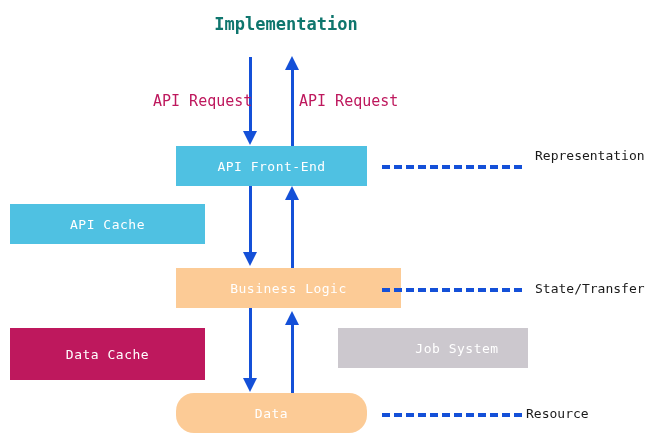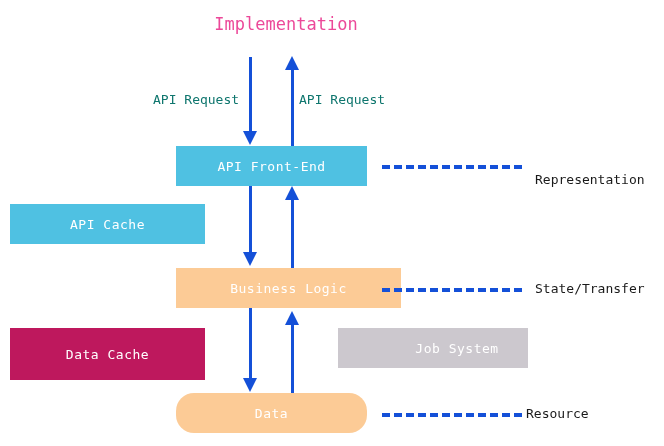--- a/index.html
+++ b/index.html
@@ -16,22 +16,22 @@
     font-family: "DejaVu Sans Mono", "Liberation Mono", monospace;
   }
   .title {
     position: absolute;
     left: 0;
     top: 14px;
     width: 572px;
     text-align: center;
     font-family: "DejaVu Sans Mono", "Liberation Mono", monospace;
     font-size: 17px;
-    font-weight: normal;
-    color: #ec4899;
+    font-weight: bold;
+    color: #0f766e;
     letter-spacing: 0px;
   }
   .box {
     position: absolute;
     display: flex;
     align-items: center;
     justify-content: center;
     font-family: "DejaVu Sans Mono", "Liberation Mono", monospace;
     font-size: 13px;
     color: #ffffff;
@@ -58,22 +58,22 @@
     border-left: 7px solid transparent;
     border-right: 7px solid transparent;
   }
   .arrow-head-down { border-top: 14px solid #1450D8; }
   .arrow-head-up   { border-bottom: 14px solid #1450D8; }
 
   
   .arrow-label {
     position: absolute;
     font-family: "DejaVu Sans Mono", "Liberation Mono", monospace;
-    font-size: 13px;
-    color: #0f766e;
+    font-size: 15px;
+    color: #be185d;
     white-space: nowrap;
   }
 
   
   .dashed-line {
     position: absolute;
     height: 0;
     border-top: 4px dashed #1450D8;
   }
   .side-label {
@@ -97,21 +97,21 @@
 
   <div class="arrow-line" style="left:291px; top:70px; height:76px;"></div>
   <div class="arrow-head-up" style="left:285px; top:56px;"></div>
   <div class="arrow-label" style="left:299px; top:92px;">API Request</div>
 
   <div class="box box-api-front-end">
     <span>API Front-End</span>
   </div>
 
   <div class="dashed-line" style="left:382px; top:165px; width:140px;"></div>
-  <div class="side-label" style="left:535px; top:172px;text-align:center;">Representation</div>
+  <div class="side-label" style="left:535px; top:148px;text-align:center;">Representation</div>
 
   <div class="box box-api-cache">
     <span>API Cache</span>
   </div>
 
   <div class="arrow-line" style="left:249px; top:186px; height:68px;"></div>
   <div class="arrow-head-down" style="left:243px; top:252px;"></div>
 
   <div class="arrow-line" style="left:291px; top:200px; height:68px;"></div>
   <div class="arrow-head-up" style="left:285px; top:186px;"></div>

